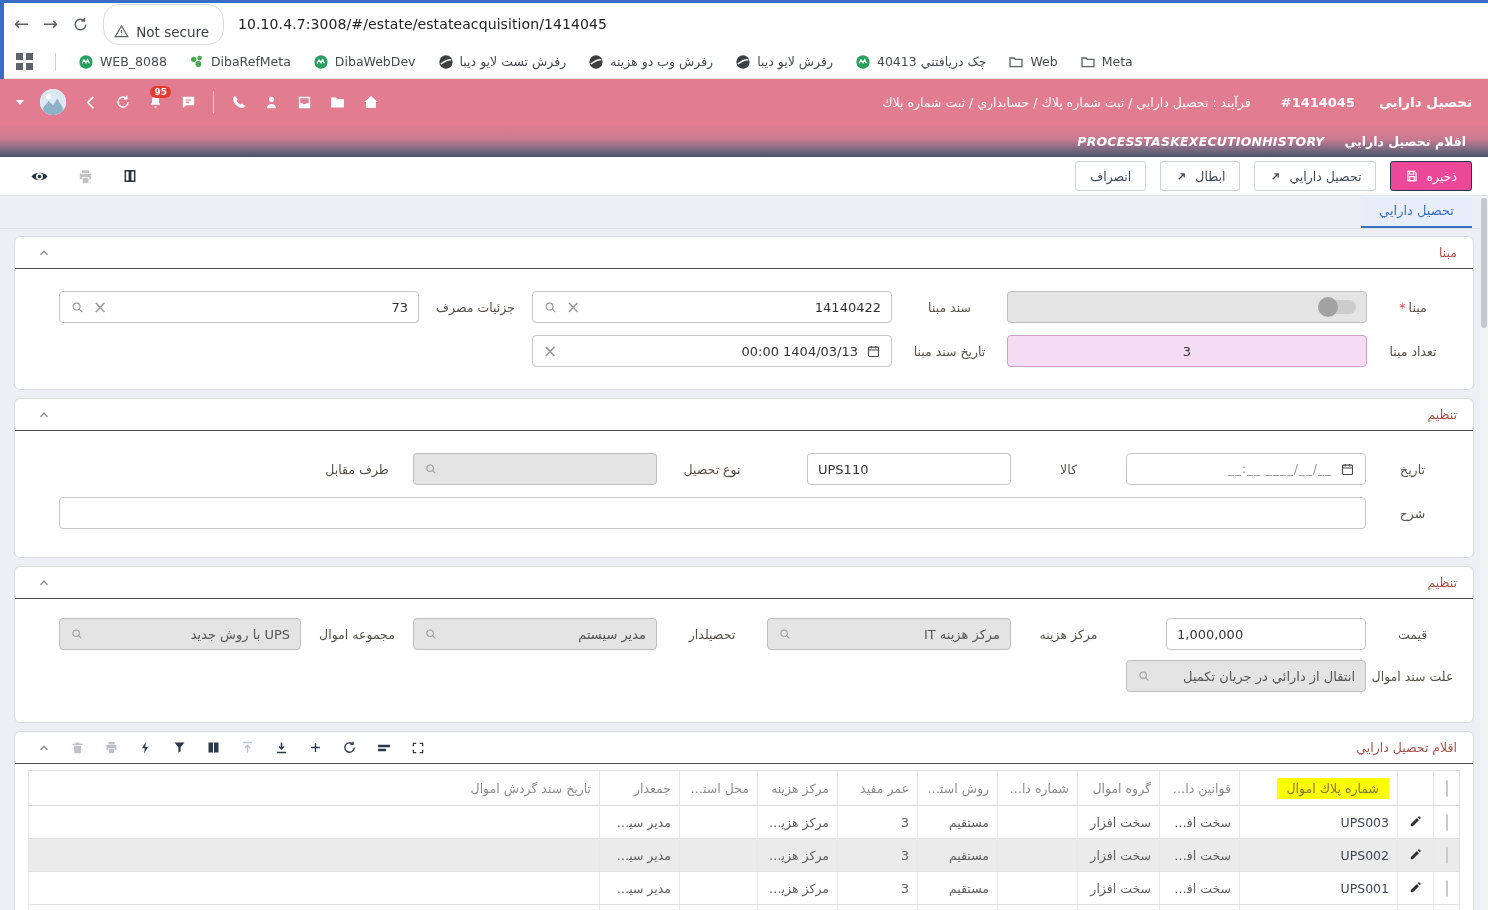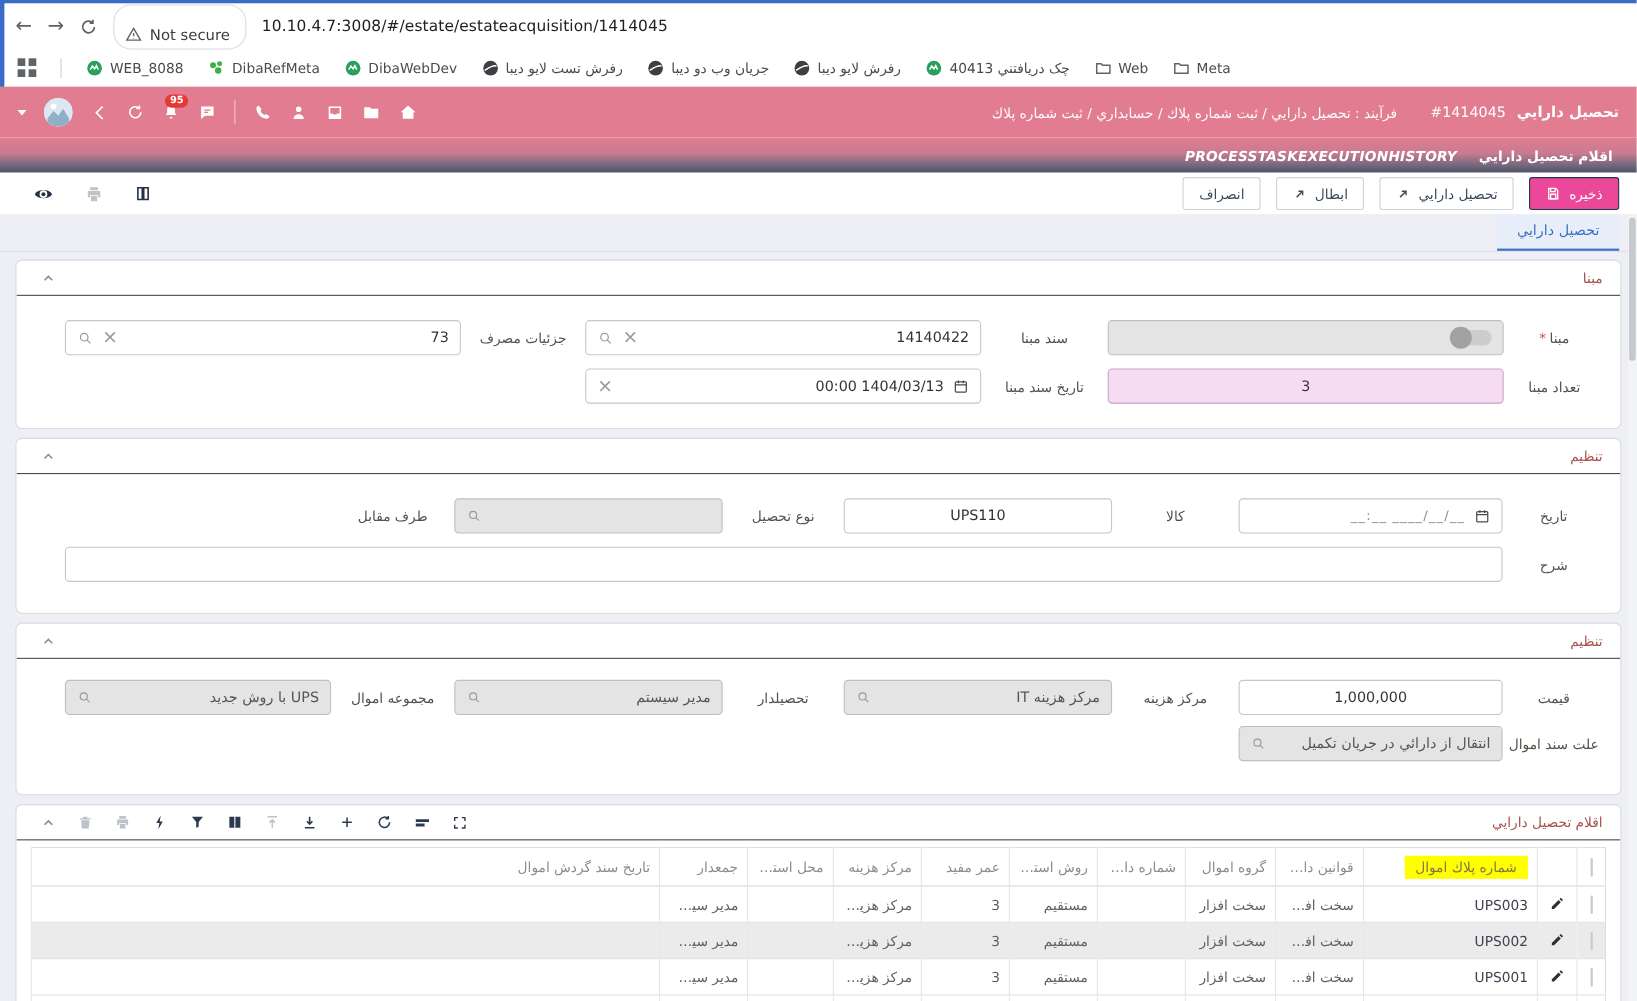--- a/index.html
+++ b/index.html
@@ -21,21 +21,21 @@
   .apps-grid { display:grid; grid-template-columns:7px 7px; grid-gap:3px; }
   .apps-grid i { width:7px; height:7px; background:#5f6368; display:block; }
   .bm-sep { width:1px; height:18px; background:#d0d0d0; }
 
   
   .app { direction:rtl; }
   .app-header { height:46px; background:#e17c91; display:flex; align-items:center;
     justify-content:space-between; padding:0 16px; color:#fff; }
   .hdr-right { display:flex; align-items:center; }
   .hdr-title { font-size:13.5px; font-weight:bold; }
-  .hdr-doc { font-size:13px; font-weight:normal; margin-right:10px; }
+  .hdr-doc { font-size:13px; font-weight:bold; margin-right:24px; }
   .hdr-crumb { font-size:12.5px; margin-right:30px; opacity:.97; }
   .hdr-icons { display:flex; align-items:center; gap:16px; direction:ltr; }
   .hdr-icons .ic { color:#fff; }
   .avatar { width:26px; height:26px; border-radius:50%; background:#e8eef5; overflow:hidden;
     display:flex; align-items:center; justify-content:center; }
   .caret { width:0; height:0; border-left:4px solid transparent; border-right:4px solid transparent;
     border-top:5px solid #fff; }
   .hdr-vsep { width:1px; height:22px; background:rgba(255,255,255,.55); }
   .bell-wrap { position:relative; }
   .badge { position:absolute; top:-8px; right:-7px; background:#e53935; color:#fff; font-size:9px;
@@ -78,21 +78,21 @@
   .cols4 { grid-template-columns:93px 240px 115px 244px 110px 244px 112px 242px; padding:0 14px 0 46px; }
   .colsdesc { grid-template-columns:93px 1307px; padding:0 14px 0 46px; }
   .flabel { text-align:center; font-size:12.5px; color:#555049; padding:0 4px; white-space:nowrap; }
   .req { color:#e05252; margin-right:3px; }
 
   .fld { height:32px; border:1px solid #c6c6c6; border-radius:4px; background:#fff;
     display:flex; align-items:center; padding:0 10px; font-size:13px; color:#333; gap:8px; }
   .fld .spring { flex:1; }
   .fld.gray { background:#e4e4e4; border-color:#bfbfbf; color:#555; }
   .fld.pinkish { background:#f5dcf3; border-color:#cda0c8; justify-content:center; }
-  .fld.center { justify-content:center; }
+  .fld.center { justify-content:flex-end;margin-left:40px; }
   .xmark { font-size:17px; color:#9a9a9a; line-height:1; cursor:pointer; }
   .ltr { direction:ltr; unicode-bidi:embed; }
   .mask { color:#8f8f8f; letter-spacing:1px; font-size:12px; }
 
   .tgl { width:36px; height:14px; background:#cdcdcd; border-radius:7px; position:relative; flex:none; }
   .tgl::after { content:''; position:absolute; left:-2px; top:-3px; width:20px; height:20px;
     border-radius:50%; background:#a2a2a2; }
 
   
   .grid-head { height:32px; display:flex; align-items:center; padding:0 16px;
@@ -190,21 +190,21 @@
           </span>
         <span dir="rtl">رفرش تست لايو ديبا</span>
       </span>
       <span class="bm">
         <span class="ic">
             <svg width="16" height="16" viewBox="0 0 24 24">
               <circle cx="12" cy="12" r="10" fill="#3d4043"></circle>
               <path d="M4 15C9 12 15 7 20 9" fill="none" stroke="#fff" stroke-width="2"></path>
             </svg>
           </span>
-        <span dir="rtl">جريان وب دو ديبا</span>
+        <span dir="rtl">رفرش وب دو هزينه</span>
       </span>
       <span class="bm">
         <span class="ic">
             <svg width="16" height="16" viewBox="0 0 24 24">
               <circle cx="12" cy="12" r="10" fill="#3d4043"></circle>
               <path d="M4 15C9 12 15 7 20 9" fill="none" stroke="#fff" stroke-width="2"></path>
             </svg>
           </span>
         <span dir="rtl">رفرش لايو ديبا</span>
       </span>

